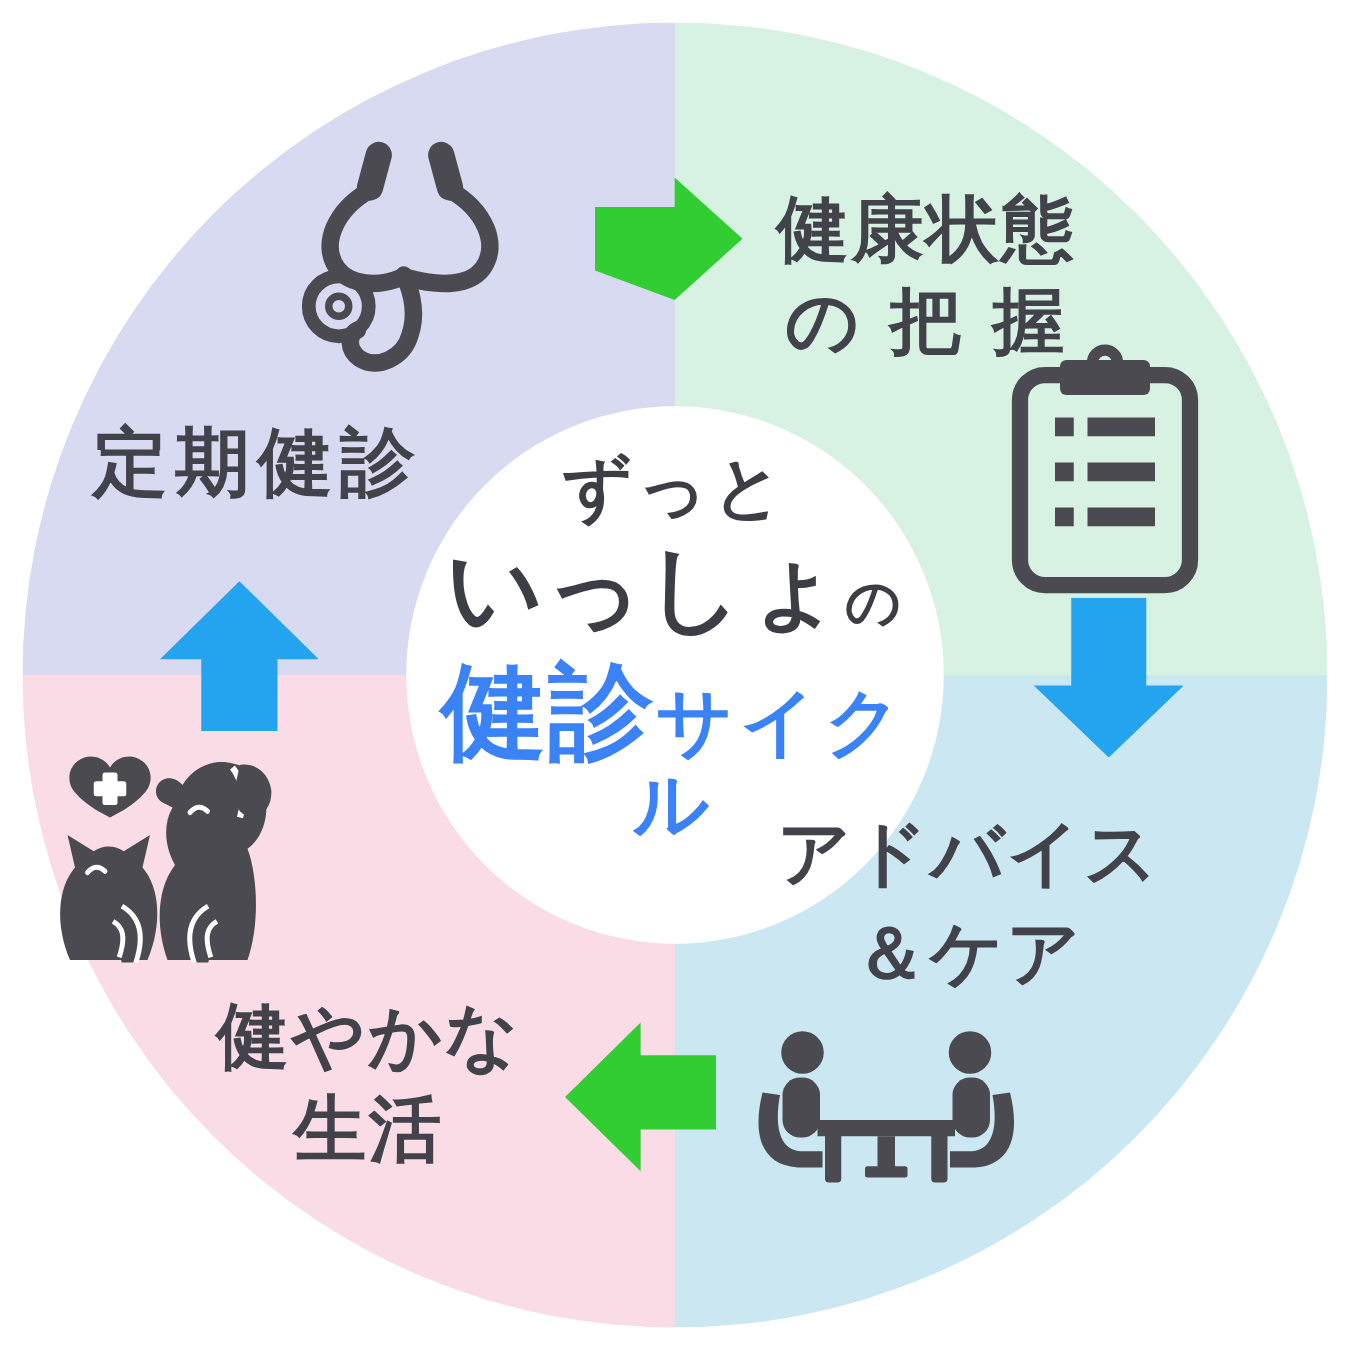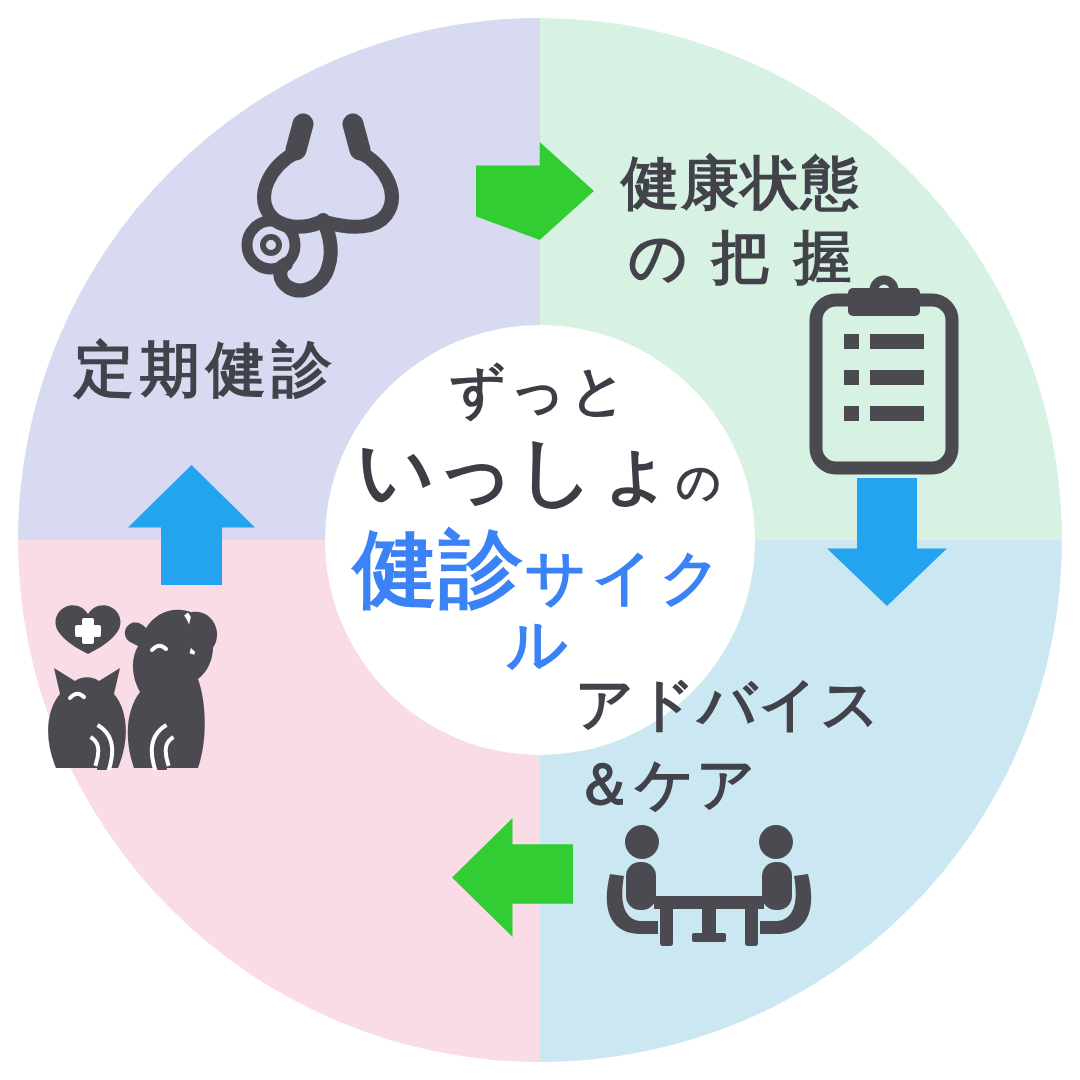--- a/index.html
+++ b/index.html
@@ -22,21 +22,21 @@
   .arrow-down{left:827px;top:478px;width:120px;height:128px;background:#24a3ee;
     clip-path:polygon(25% 0,75% 0,75% 55%,100% 55%,50% 100%,0 55%,25% 55%);}
   .arrow-left{left:452px;top:818px;width:121px;height:119px;background:#32cd32;
     clip-path:polygon(0 50%,50% 0,50% 22%,100% 22%,100% 72%,50% 72%,50% 100%);}
   .arrow-up{left:128px;top:465px;width:127px;height:120px;background:#24a3ee;
     clip-path:polygon(50% 0,100% 52%,74% 52%,74% 100%,26% 100%,26% 52%,0 52%);}
   
   .q-label{position:absolute;color:#42424b;font-weight:600;}
   .label-teiki{left:48px;top:330px;width:316px;font-size:60px;letter-spacing:6px;text-align:center;}
   .label-kenkou{left:588px;top:146px;width:306px;font-size:58px;line-height:74px;letter-spacing:2px;text-align:center;}
-  .label-advice{left:575px;top:664px;width:400px;font-size:58px;line-height:80px;letter-spacing:2px;text-align:left;}
+  .label-advice{left:575px;top:648px;width:400px;font-size:58px;line-height:80px;letter-spacing:2px;text-align:center;font-family:Liberation Mono, monospace;}
   .label-sukoyaka{left:140px;top:792px;width:310px;font-size:58px;line-height:74px;letter-spacing:2px;text-align:center;}
   
   .center-title{position:absolute;left:325px;top:360px;width:430px;text-align:center;color:#3d3d46;}
   .ct-line1{font-size:55px;font-weight:700;letter-spacing:4px;line-height:1.12;}
   .ct-line2{font-size:76px;font-weight:700;letter-spacing:2px;line-height:1.12;margin-top:6px;text-align:center;}
   .ct-line2 .small{font-size:44px;font-weight:700;}
   .ct-line3{margin-top:12px;color:#3b82f6;font-weight:700;line-height:1.05;}
   .ct-line3 .big{font-size:84px;letter-spacing:2px;}
   .ct-line3 .sub{font-size:60px;letter-spacing:6px;}
   
@@ -76,20 +76,24 @@
     <div>の 把 握</div>
   </div>
 
   <div class="q-label label-teiki">定期健診</div>
 
   <div class="q-label label-advice">
     <div>アドバイス</div>
     <div>＆ケア</div>
   </div>
 
+  <div class="q-label label-sukoyaka">
+    <div>健やかな</div>
+    <div>生活</div>
+  </div>
 
   <svg class="icon icon-stetho" viewBox="0 0 162 202">
     <path d="M63 12 L56 38" stroke="#4a4a50" stroke-width="21" stroke-linecap="round" fill="none"></path>
     <path d="M113 12 L120 38" stroke="#4a4a50" stroke-width="21" stroke-linecap="round" fill="none"></path>
     <path d="M56 40 C 28 56 16 84 30 103 C 40 116 62 118 81 110" stroke="#4a4a50" stroke-width="14" fill="none" stroke-linecap="round"></path>
     <path d="M120 40 C 148 56 160 84 146 103 C 136 116 114 118 85 110" stroke="#4a4a50" stroke-width="14" fill="none" stroke-linecap="round"></path>
     <path d="M83 108 C 91 124 93 142 88 156 C 83 174 62 184 48 175 C 38 168 38 156 46 152" stroke="#4a4a50" stroke-width="14" fill="none" stroke-linecap="round"></path>
     <circle cx="31" cy="133" r="24" stroke="#4a4a50" stroke-width="11" fill="none"></circle>
     <circle cx="31" cy="133" r="8" stroke="#4a4a50" stroke-width="6" fill="none"></circle>
   </svg>

